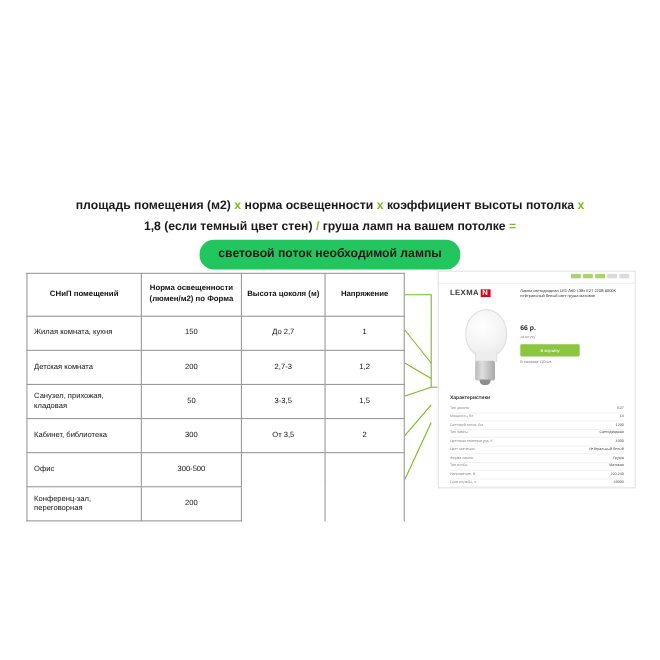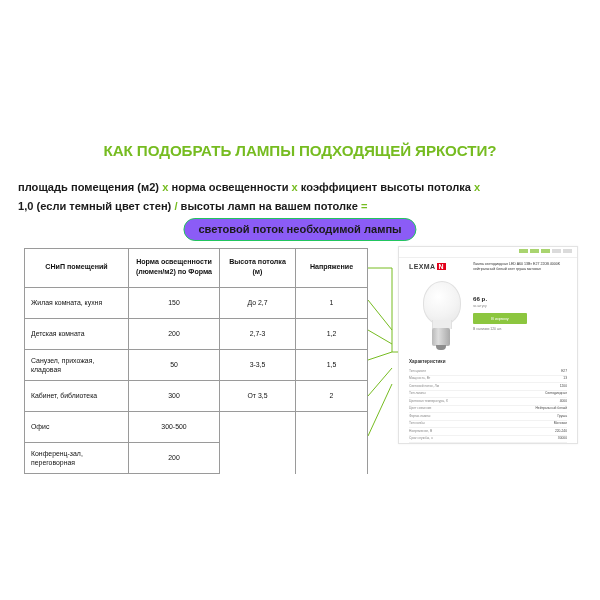--- a/index.html
+++ b/index.html
@@ -32,40 +32,41 @@
     letter-spacing: -0.1px;
     color: #76bc21;
     text-transform: uppercase;
   }
   
   .formula {
     position: absolute;
     left: 18px;
     top: 178px;
     width: 564px;
+    text-align: center;
     font-size: 11.1px;
     font-weight: bold;
     line-height: 19px;
     color: #1a1a1a;
   }
   .formula .op {
     color: #76bc21;
   }
   .result-box {
     position: absolute;
     left: 50%;
     top: 218px;
     transform: translateX(-50%);
-    border: 1px solid #22c55e;
+    border: 3px solid #22c55e;
     border-radius: 13px;
     padding: 4px 14px 5px 14px;
     font-size: 11.1px;
     font-weight: bold;
     color: #1a1a1a;
-    background: #8b5cf6;
+    background: #22c55e;
     white-space: nowrap;
   }
   
   .table-wrap {
     position: absolute;
     left: 24px;
     top: 248px;
     width: 343px;
   }
   table.tbl {
@@ -279,33 +280,32 @@
     width: 600px;
     height: 600px;
     pointer-events: none;
   }
 </style>
 </head>
 <body>
 
 <div class="page">
 
-  <div class="title">КАК ПОДОБРАТЬ ЛАМПЫ ПОДХОДЯЩЕЙ ЯРКОСТИ?</div>
 
   <div class="formula">
     <span>площадь помещения (м2)</span>
     <span class="op">х</span>
     <span>норма освещенности</span>
     <span class="op">х</span>
     <span>коэффициент высоты потолка</span>
     <span class="op">х</span>
     <br>
-    <span>1,0 (если темный цвет стен)</span>
+    <span>1,8 (если темный цвет стен)</span>
     <span class="op">/</span>
-    <span>высоты ламп на вашем потолке</span>
+    <span>груша ламп на вашем потолке</span>
     <span class="op">=</span>
   </div>
 
   <div class="result-box">световой поток необходимой лампы</div>
 
   <svg class="lines" viewBox="0 0 600 600">
     <path d="M368 268 L392 268 L392 352" fill="none" stroke="#76bc21" stroke-width="1"></path>
     <path d="M368 300 L392 330" fill="none" stroke="#76bc21" stroke-width="1"></path>
     <path d="M368 330 L392 344" fill="none" stroke="#76bc21" stroke-width="1"></path>
     <path d="M368 360 L392 352" fill="none" stroke="#76bc21" stroke-width="1"></path>
@@ -319,21 +319,21 @@
       <colgroup>
         <col class="c0">
           <col class="c1">
           <col class="c2">
           <col class="c3">
       </colgroup>
       <thead>
         <tr>
           <th>СНиП помещений</th>
           <th>Норма освещенности (люмен/м2) по Форма</th>
-          <th>Высота потолка (м)</th>
+          <th>Высота цоколя (м)</th>
           <th>Напряжение</th>
         </tr>
       </thead>
       <tbody>
         <tr>
           <td class="name">Жилая комната, кухня</td>
           <td class="num">150</td>
           <td class="num">До 2,7</td>
           <td class="num">1</td>
         </tr>

